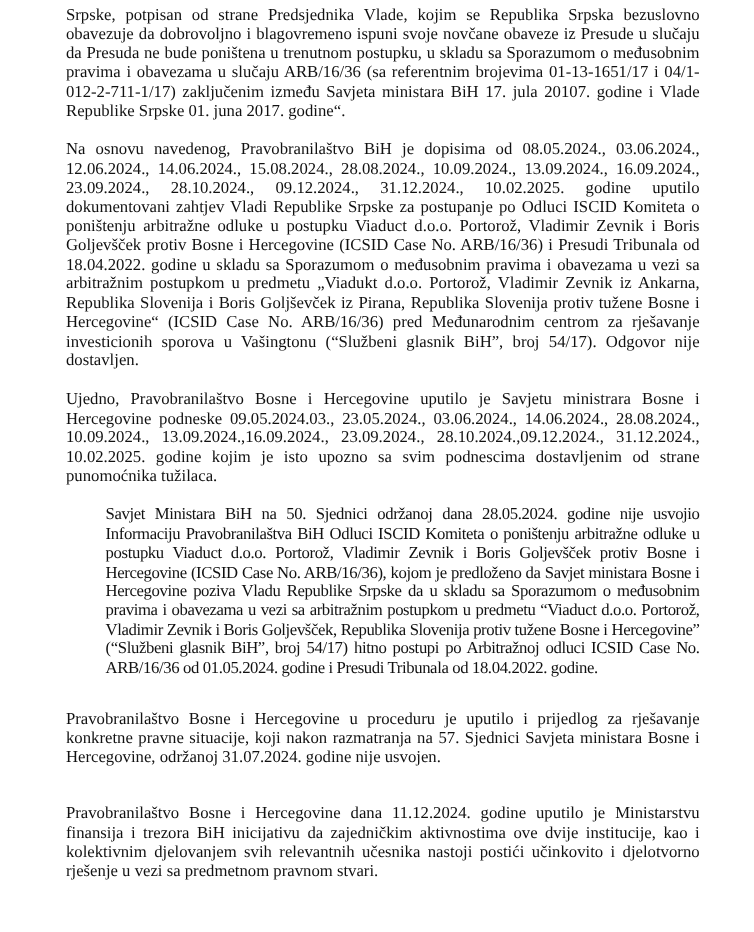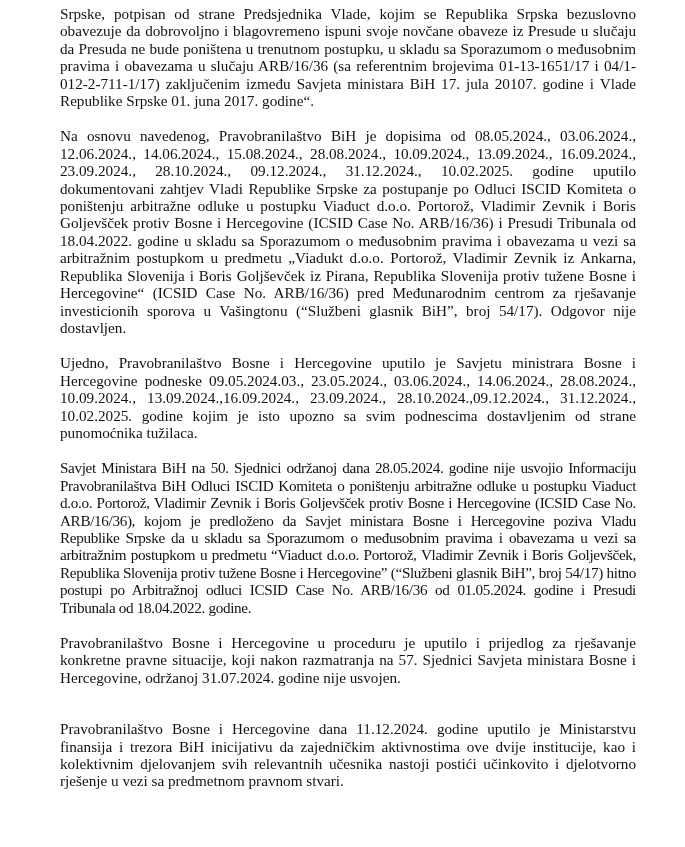--- a/index.html
+++ b/index.html
@@ -13,22 +13,22 @@
     font-size: 15.2px;
     line-height: 17.4px;
     color: #111111;
     text-align: justify;
   }
   .para { margin: 0; }
   .p1 { }
   .p2 { margin-top: 18px; }
   .p3 { margin-top: 18px; }
   .p4 { margin-top: 18px; }
-  .p5 { margin-top: 18px; letter-spacing: -0.35px; }
-  .p6 { margin-top: 18px; }
+  .p5 { margin-top: 18px; letter-spacing: -0.35px; margin-left: 36px; }
+  .p6 { margin-top: 29px; }
   .p7 { margin-top: 34px; }
 </style>
 </head>
 <body>
 
 <div class="page">
   <p class="para p1">Srpske, potpisan od strane Predsjednika Vlade, kojim se Republika Srpska bezuslovno obavezuje da dobrovoljno i blagovremeno ispuni svoje novčane obaveze iz Presude u slučaju da Presuda ne bude poništena u trenutnom postupku, u skladu sa Sporazumom o međusobnim pravima i obavezama u slučaju ARB/16/36 (sa referentnim brojevima 01-13-1651/17 i 04/1-012-2-711-1/17) zaključenim između Savjeta ministara BiH 17. jula 20107. godine i Vlade Republike Srpske 01. juna 2017. godine“.</p>
   <p class="para p2">Na osnovu navedenog, Pravobranilaštvo BiH je dopisima od 08.05.2024., 03.06.2024., 12.06.2024., 14.06.2024., 15.08.2024., 28.08.2024., 10.09.2024., 13.09.2024., 16.09.2024., 23.09.2024., 28.10.2024., 09.12.2024., 31.12.2024., 10.02.2025. godine uputilo dokumentovani zahtjev Vladi Republike Srpske za postupanje po Odluci ISCID Komiteta o poništenju arbitražne odluke u postupku Viaduct d.o.o. Portorož, Vladimir Zevnik i Boris Goljevšček protiv Bosne i Hercegovine (ICSID Case No. ARB/16/36) i Presudi Tribunala od 18.04.2022. godine  u skladu sa Sporazumom o međusobnim pravima i obavezama u vezi sa arbitražnim postupkom u predmetu „Viadukt d.o.o. Portorož, Vladimir Zevnik iz Ankarna, Republika Slovenija i Boris Goljševček iz Pirana, Republika Slovenija protiv tužene Bosne i Hercegovine“ (ICSID Case No. ARB/16/36) pred Međunarodnim centrom za rješavanje investicionih sporova u Vašingtonu (“Službeni glasnik BiH”, broj 54/17). Odgovor nije dostavljen.</p>
   <p class="para p3">Ujedno, Pravobranilaštvo Bosne i Hercegovine uputilo je Savjetu ministrara Bosne i Hercegovine podneske 09.05.2024.03., 23.05.2024., 03.06.2024., 14.06.2024., 28.08.2024., 10.09.2024., 13.09.2024.,16.09.2024., 23.09.2024., 28.10.2024.,09.12.2024., 31.12.2024., 10.02.2025. godine kojim je isto upozno sa svim podnescima dostavljenim od strane punomoćnika tužilaca.</p>
   <p class="para p5">Savjet Ministara BiH na 50. Sjednici održanoj dana 28.05.2024. godine nije usvojio Informaciju Pravobranilaštva BiH Odluci ISCID Komiteta o poništenju arbitražne odluke u postupku Viaduct d.o.o. Portorož, Vladimir Zevnik i Boris Goljevšček protiv Bosne i Hercegovine (ICSID Case No. ARB/16/36), kojom je predloženo da Savjet ministara Bosne i Hercegovine poziva Vladu Republike Srpske da u skladu sa Sporazumom o međusobnim pravima i obavezama u vezi sa arbitražnim postupkom u predmetu “Viaduct d.o.o. Portorož, Vladimir Zevnik i Boris Goljevšček, Republika Slovenija protiv tužene Bosne i Hercegovine” (“Službeni glasnik BiH”, broj 54/17) hitno postupi po Arbitražnoj odluci ICSID Case No. ARB/16/36 od 01.05.2024. godine i Presudi Tribunala od 18.04.2022. godine.</p>

